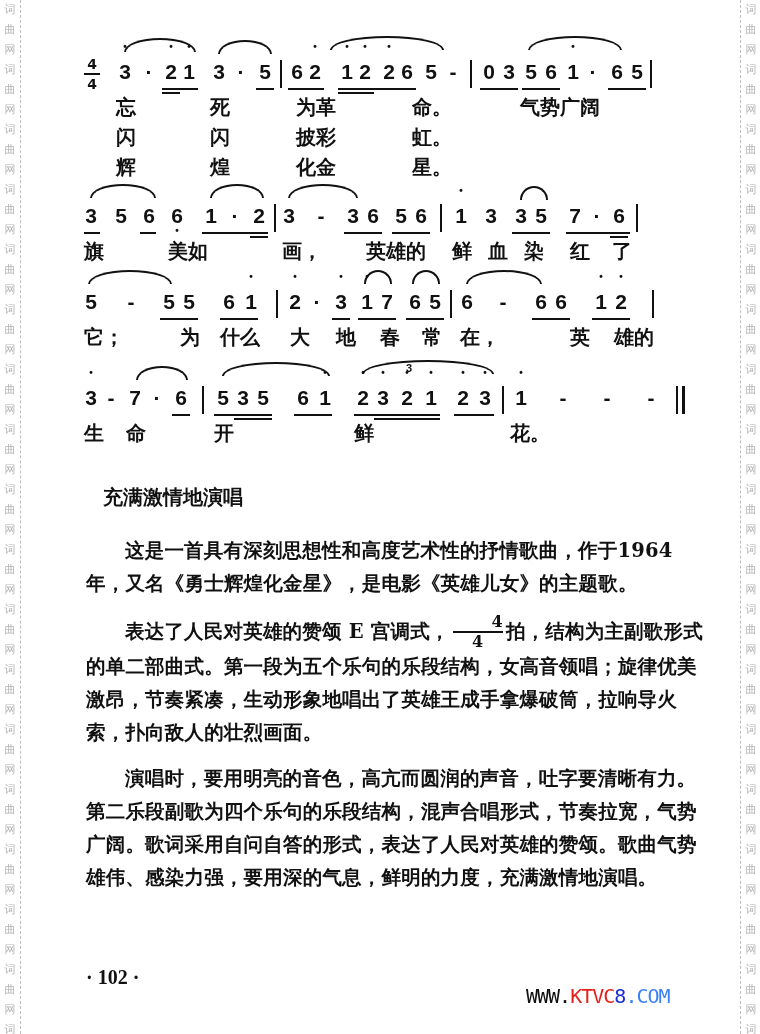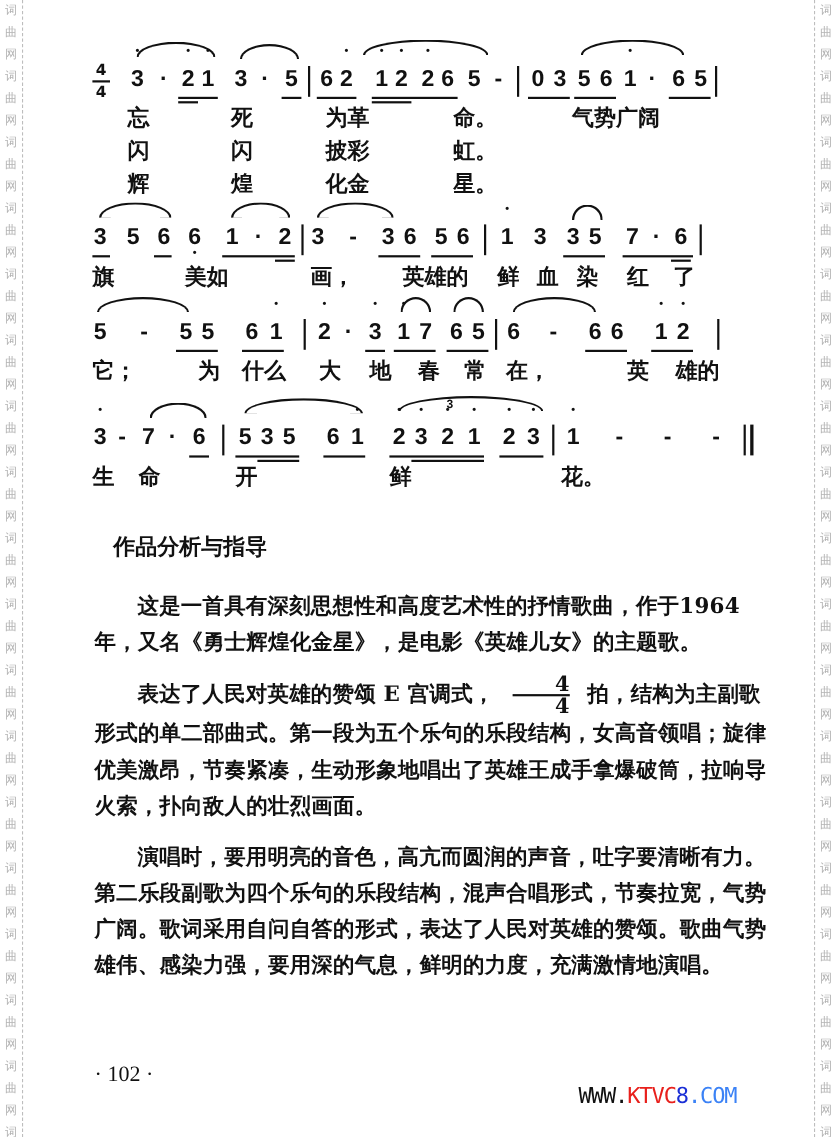--- a/index.html
+++ b/index.html
@@ -27,24 +27,24 @@
   .timesig { position: absolute; top: -6px; left: 0; width: 16px; text-align: center; font-size: 14px; line-height: 16px; font-weight: bold; }
   .timesig .ln { display: block; height: 2px; background: #111; margin: 1px 0; }
   .lyric { position: absolute; font-size: 20px; line-height: 26px; font-weight: bold; white-space: nowrap; }
   .trip { position: absolute; font-size: 11px; font-weight: bold; }
 
   
   .heading { position: absolute; left: 103px; top: 484px; font-size: 20px; font-weight: bold; }
   .para { position: absolute; left: 86px; width: 624px; font-size: 19.5px; line-height: 33px; font-weight: bold;
           font-family: "DejaVu Serif", "Liberation Serif", serif; letter-spacing: 0.2px; }
   .para p { margin: 0; }
-  .frac { display: inline-block; vertical-align: middle; text-align: right; font-size: 19px; line-height: 16px; margin: 0 16px; }
+  .frac { display: inline-block; vertical-align: middle; text-align: center; font-size: 16px; line-height: 16px; margin: 0 3px; }
   .frac .ln { display: block; height: 2px; background:#111; margin: 1px 0; }
 
-  .pagenum { position: absolute; left: 86px; top: 966px; font-size: 20px; font-weight: normal;
+  .pagenum { position: absolute; left: 86px; top: 966px; font-size: 20px; font-weight: bold;
              font-family: "Liberation Serif", serif; }
   .site { position: absolute; left: 526px; top: 984px; font-size: 20px; font-family: "DejaVu Sans Mono", monospace; letter-spacing: -1px; }
 </style>
 </head>
 <body>
 
 <div class="side left" id="wmL">
     <div class="wm-group" style="top: 0px;">
       <span>词</span>
       <span>曲</span>
@@ -426,21 +426,21 @@
       <span class="trip" style="left:322px;top:-18px">3</span>
     </div>
     <div class="lyric" style="left:0px;top:40px">生</div>
     <div class="lyric" style="left:42px;top:40px">命</div>
     <div class="lyric" style="left:130px;top:40px">开</div>
     <div class="lyric" style="left:270px;top:40px">鲜</div>
     <div class="lyric" style="left:426px;top:40px">花。</div>
   </div>
 </div>
 
-<div class="heading">作品分析与指导</div>
+<div class="heading">充满激情地演唱</div>
 
 <div class="para" style="top:534px">
   <p style="text-indent:2em">这是一首具有深刻思想性和高度艺术性的抒情歌曲，作于1964年，又名《勇士辉煌化金星》，是电影《英雄儿女》的主题歌。</p>
 </div>
 
 <div class="para" style="top:614px">
   <p style="text-indent:2em">
     <span>表达了人民对英雄的赞颂 E 宫调式，</span><span class="frac"><span>4</span><span class="ln"></span><span>4</span></span><span>拍，结构为主副歌形式的单二部曲式。第一段为五个乐句的乐段结构，女高音领唱；旋律优美激昂，节奏紧凑，生动形象地唱出了英雄王成手拿爆破筒，拉响导火索，扑向敌人的壮烈画面。</span>
   </p>
 </div>

